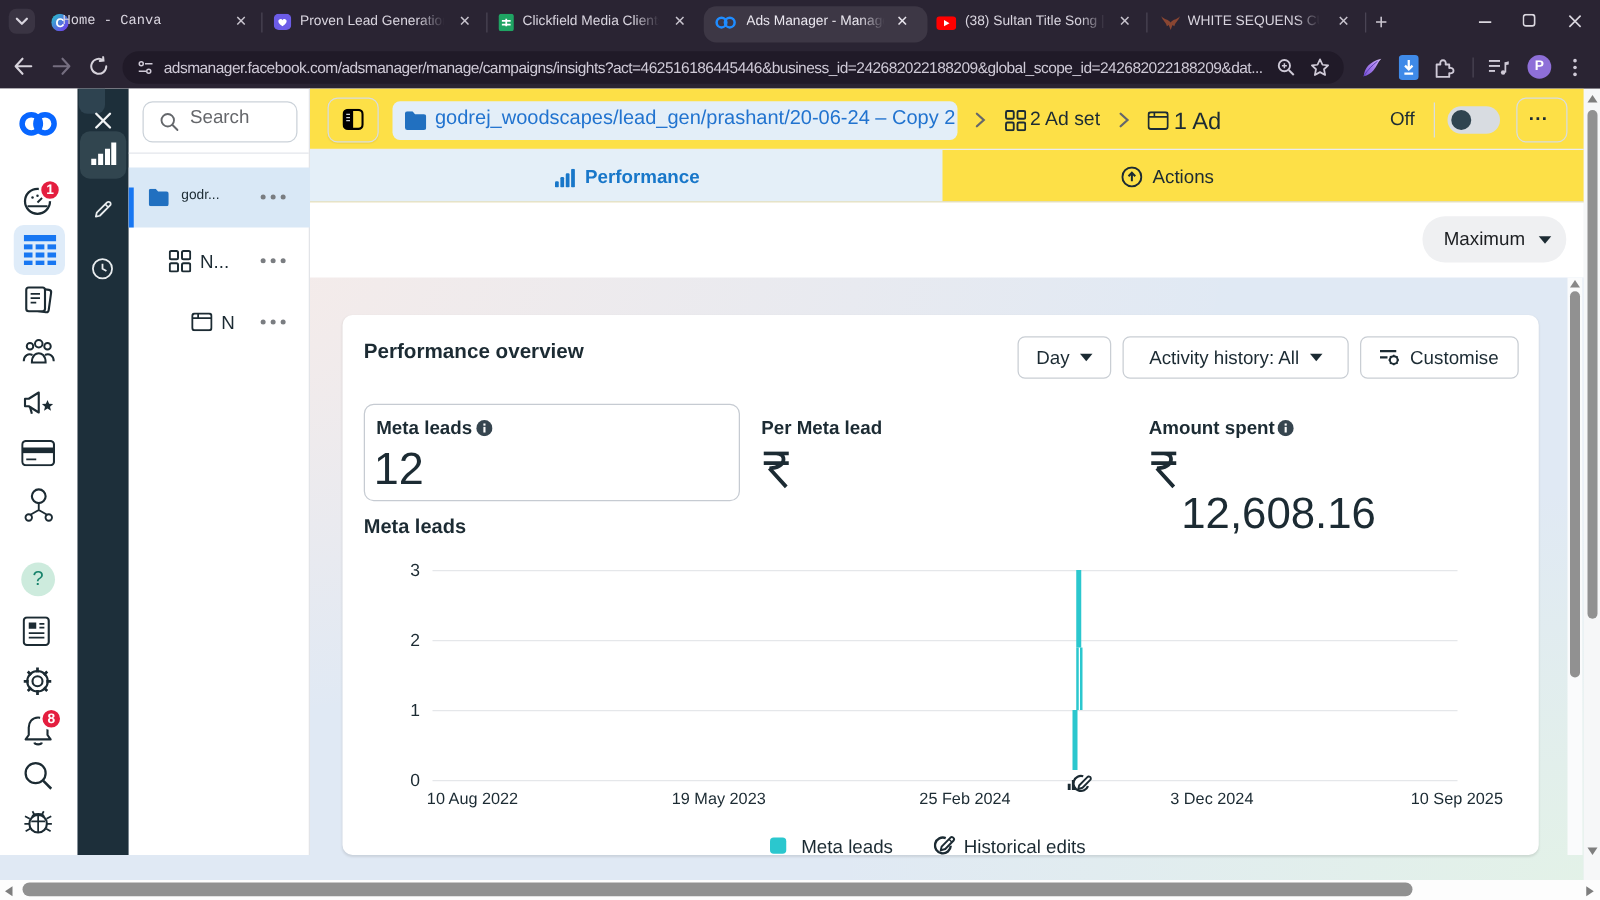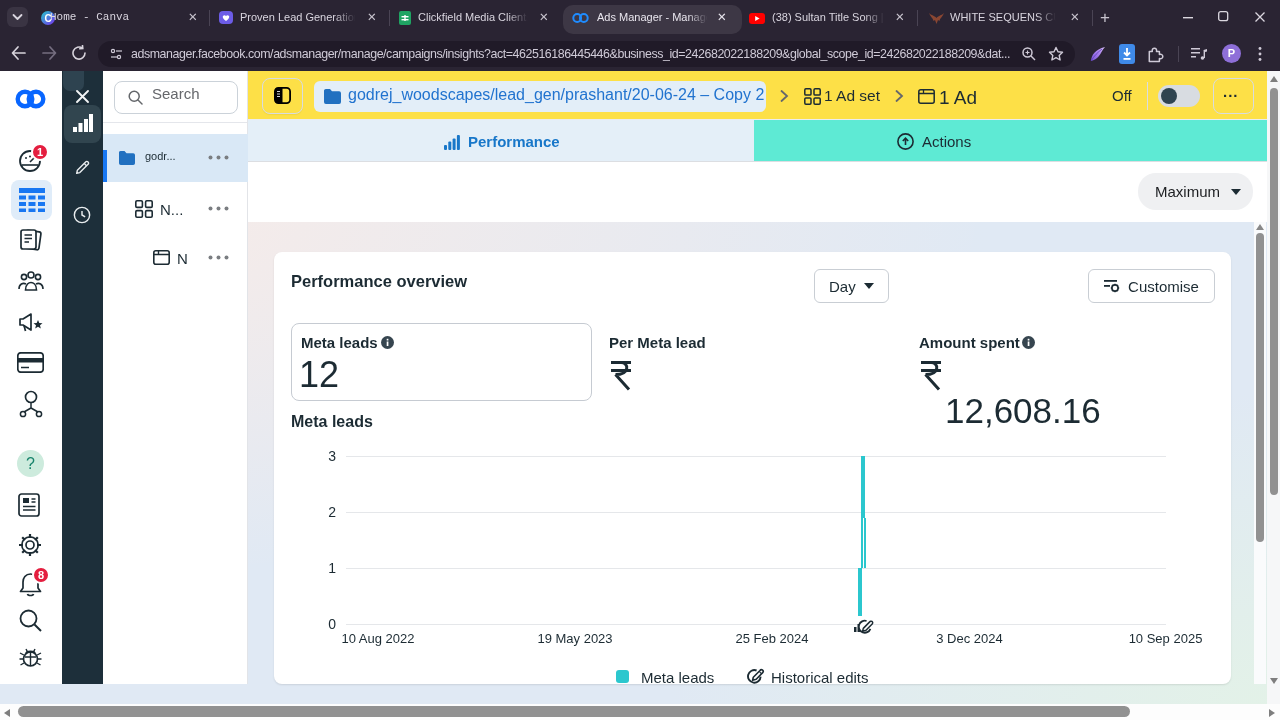--- a/index.html
+++ b/index.html
@@ -24,21 +24,21 @@
   background:
     radial-gradient(ellipse 1600px 600px at 0% 22%, rgba(250,236,231,1), rgba(250,236,231,0) 62%),
     radial-gradient(ellipse 1000px 520px at 100% 100%, rgba(227,242,231,0.95), rgba(227,242,231,0) 60%),
     linear-gradient(#E0E9F4,#E0E9F4); }
 
 #sidebar1 { position:absolute; left:0; top:71px; width:62px; height:613px; background:#fff; }
 #sidebar2 { position:absolute; left:62px; top:71px; width:41px; height:613px; background:#1D2F3A; }
 #treepanel { position:absolute; left:103px; top:71px; width:145px; height:613px; background:#fff; border-right:1px solid #E2E4E8; }
 
 #mainhead { position:absolute; left:248px; top:71px; width:1019px; height:49px; background:#fde047; border-bottom:1px solid #EBECEF; }
-#tabsrow { position:absolute; left:248px; top:120px; width:1019px; height:42px; background:#5eead4; border-bottom:1px solid #DCDEE2; }
+#tabsrow { position:absolute; left:248px; top:120px; width:1019px; height:42px; background:#fde047; border-bottom:1px solid #DCDEE2; }
 #perftab { position:absolute; left:0px; top:0px; width:506px; height:41px; background:#E4EFF8; }
 #whiterow { position:absolute; left:248px; top:162px; width:1019px; height:60px; background:#fff; }
 
 #card { position:absolute; left:274px; top:252px; width:957px; height:432px; background:#fff; border-radius:8px; box-shadow:0 1px 2px rgba(0,0,0,0.1); }
 
 .btn { position:absolute; background:#fff; border:1px solid #C9CED4; border-radius:6px; font-size:15px; color:#1C2B33; display:flex; align-items:center; justify-content:center; }
 .caret { width:0; height:0; border-left:5px solid transparent; border-right:5px solid transparent; border-top:6px solid #1C2B33; display:inline-block; }
 
 .gl { position:absolute; left:346px; width:820px; height:1px; background:#E5E7EA; }
 .ylab { position:absolute; width:30px; text-align:right; font-size:14px; color:#1C2B33; }
@@ -210,21 +210,21 @@
   <div class="abs" style="left:100px;top:15px;font-size:16px;color:#2173CF;">godrej_woodscapes/lead_gen/prashant/20-06-24 – Copy 2</div>
   <svg class="abs" style="left:531px;top:18px" width="10" height="14" viewBox="0 0 10 14">
       <path d="M2.5 2 L8 7 L2.5 12" stroke="#65676B" stroke-width="1.8" fill="none" stroke-linecap="round"></path>
     </svg>
   <svg class="abs" style="left:556px;top:17px" width="17" height="17" viewBox="0 0 17 17">
     <rect x="0.8" y="0.8" width="6.2" height="6.2" rx="1.1" fill="none" stroke="#1C2B33" stroke-width="1.5"></rect>
     <rect x="10" y="0.8" width="6.2" height="6.2" rx="1.1" fill="none" stroke="#1C2B33" stroke-width="1.5"></rect>
     <rect x="0.8" y="10" width="6.2" height="6.2" rx="1.1" fill="none" stroke="#1C2B33" stroke-width="1.5"></rect>
     <rect x="10" y="10" width="6.2" height="6.2" rx="1.1" fill="none" stroke="#1C2B33" stroke-width="1.5"></rect>
   </svg>
-  <div class="abs" style="left:576px;top:16px;font-size:15.5px;color:#1C2B33;">1 Ad set</div>
+  <div class="abs" style="left:576px;top:16px;font-size:15.5px;color:#1C2B33;">2 Ad set</div>
   <svg class="abs" style="left:646px;top:18px" width="10" height="14" viewBox="0 0 10 14">
       <path d="M2.5 2 L8 7 L2.5 12" stroke="#65676B" stroke-width="1.8" fill="none" stroke-linecap="round"></path>
     </svg>
   <svg class="abs" style="left:670px;top:18px" width="17" height="15" viewBox="0 0 17 15">
     <rect x="0.8" y="0.8" width="15.4" height="13.4" rx="2" fill="none" stroke="#1C2B33" stroke-width="1.5"></rect>
     <path d="M1 4.5 H16 M5.5 1 L5.5 4.5" stroke="#1C2B33" stroke-width="1.3"></path>
   </svg>
   <div class="abs" style="left:691px;top:16px;font-size:19px;color:#1C2B33;">1 Ad</div>
 
   <div class="abs" style="left:864px;top:16px;font-size:15px;color:#1C2B33;">Off</div>
@@ -252,20 +252,21 @@
 <div id="whiterow">
   <div class="abs" style="left:890px;top:11px;width:115px;height:37px;background:#EFF0F2;border-radius:18px;"></div>
   <div class="abs" style="left:907px;top:21px;font-size:15px;color:#1C1E21;">Maximum</div>
   <div class="caret abs" style="left:983px;top:27px;"></div>
 </div>
 
 <div id="card">
   <div class="abs" style="left:17px;top:20px;font-size:16.5px;font-weight:bold;color:#1C2B33;">Performance overview</div>
 
   <div class="btn" style="left:540px;top:17px;width:75px;height:34px;">Day&nbsp;&nbsp;<span class="caret"></span></div>
+  <div class="btn" style="left:624px;top:17px;width:181px;height:34px;">Activity history: All&nbsp;&nbsp;<span class="caret"></span></div>
   <div class="btn" style="left:814px;top:17px;width:127px;height:34px;">
     <svg width="17" height="15" viewBox="0 0 17 15" style="margin-right:7px">
       <rect x="0" y="1" width="13" height="1.8" fill="#1C2B33"></rect>
       <rect x="0" y="6" width="6" height="1.8" fill="#1C2B33"></rect>
       <circle cx="11" cy="9" r="3.1" fill="none" stroke="#1C2B33" stroke-width="1.6"></circle>
       <path d="M11 4.8 L11 6 M11 12 L11 13.2 M6.8 9 L8 9 M14 9 L15.2 9 M8 6 L8.9 6.9 M13.1 11.1 L14 12 M14 6 L13.1 6.9 M8.9 11.1 L8 12" stroke="#1C2B33" stroke-width="1.3"></path>
     </svg>Customise</div>
 
   <div class="abs" style="left:17px;top:71px;width:301px;height:78px;border:1px solid #C6CBD2;border-radius:8px;"></div>
   <div class="abs" style="left:27px;top:82px;font-size:15px;font-weight:bold;color:#1C2B33;">Meta leads</div>

